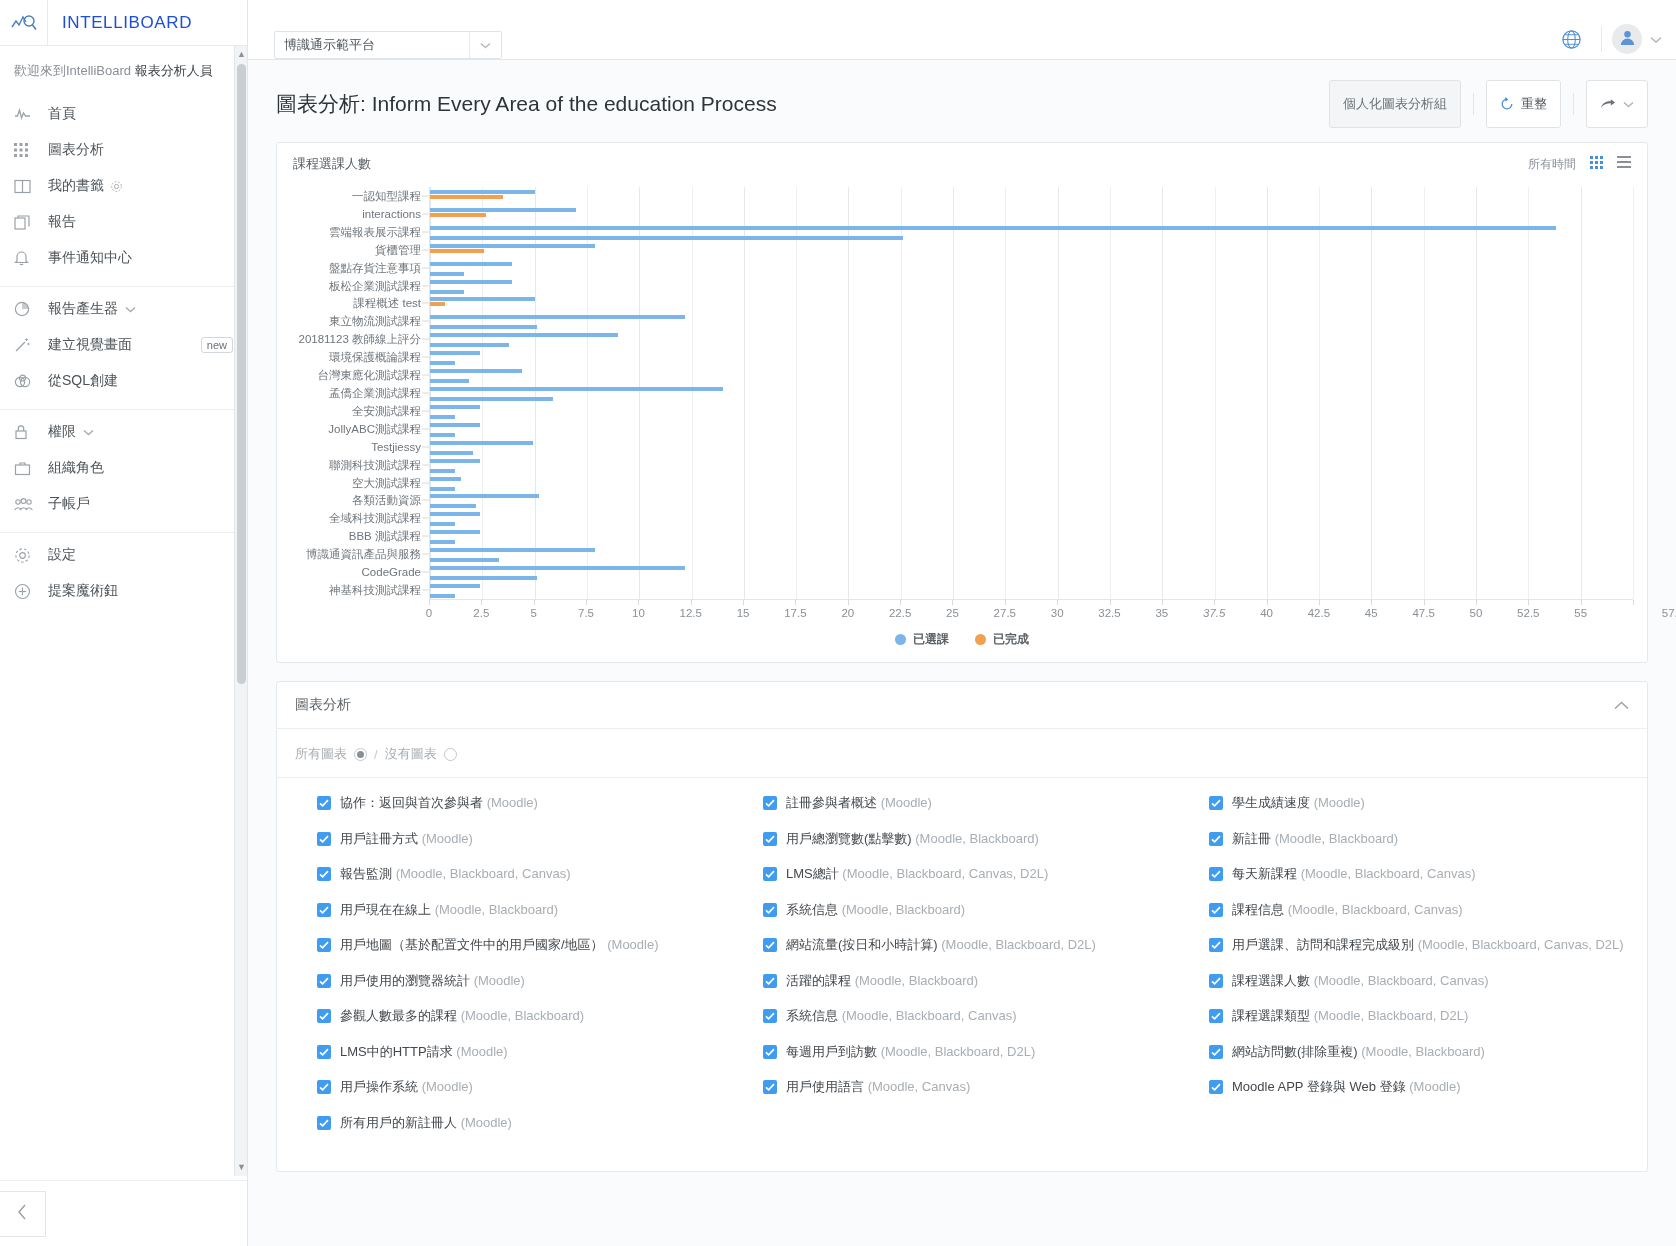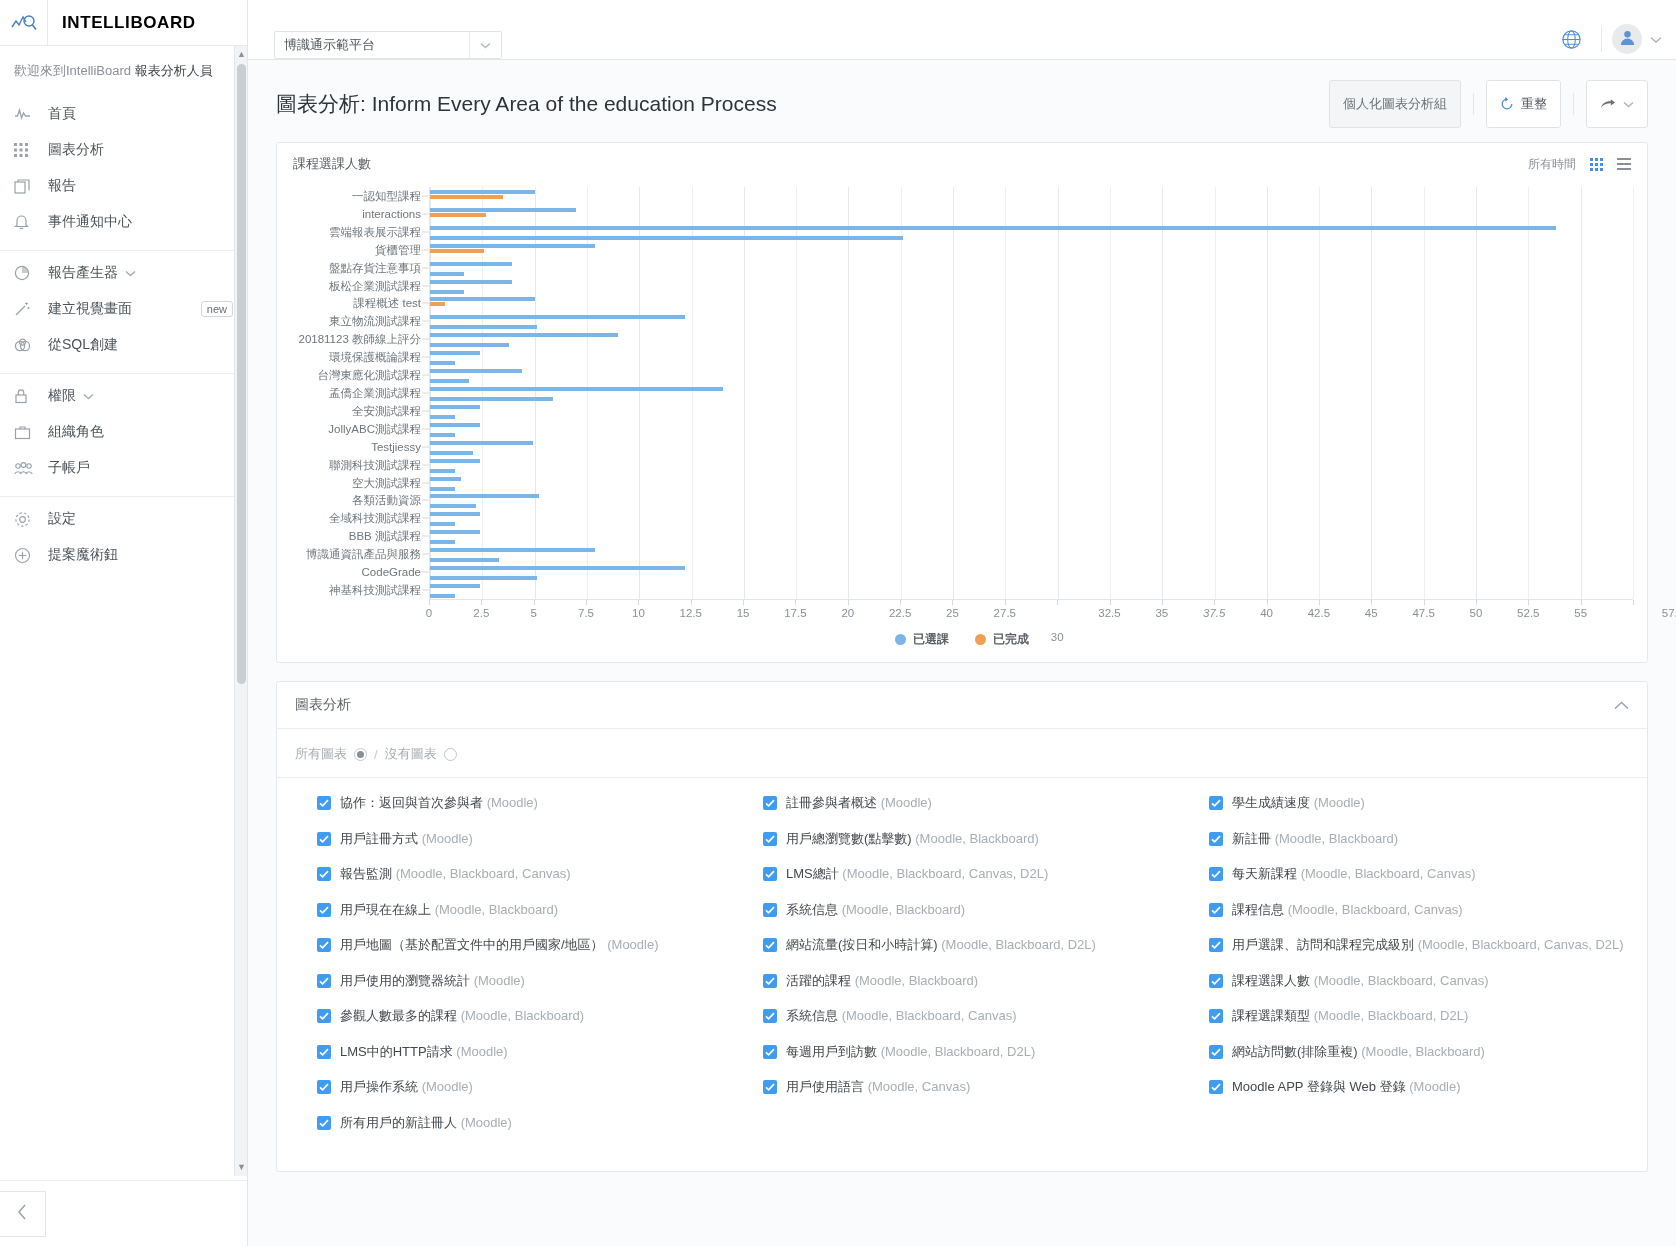--- a/index.html
+++ b/index.html
@@ -22,22 +22,22 @@
   }
   .brand {
     height:46px; display:flex; align-items:center;
     border-bottom:1px solid #e8ebed;
   }
   .brand-logo {
     width:48px; height:46px; display:flex; align-items:center;
     justify-content:center; border-right:1px solid #e8ebed;
   }
   .brand-name {
-    font-size:17px; font-weight:bold; letter-spacing:.6px;
-    color:#000000; padding-left:14px;
+    font-size:17px; font-weight:normal; letter-spacing:.6px;
+    color:#1d4ed8; padding-left:14px;
   }
   .welcome {
     padding:16px 14px 12px 14px; font-size:13px; color:#8a9096;
     white-space:nowrap;
   }
   .welcome b { color:#3d4348; font-weight:normal; }
   .navgroup { padding:4px 0 10px 0; border-bottom:1px solid #eceff1; }
   .navgroup.last { border-bottom:none; }
   .navitem {
     display:flex; align-items:center; height:36px;
@@ -128,21 +128,21 @@
 
   
   .card {
     background:#fff; border:1px solid #e6e9eb; border-radius:3px;
     margin:0 28px 18px 28px;
   }
   .card-head {
     display:flex; align-items:center; padding:12px 16px 8px 16px;
   }
   .card-title { font-size:13px; color:#5b6166; }
-  .card-head-right { margin-left:auto; display:flex; align-items:center; gap:14px; }
+  .card-head-right { margin-left:auto; display:flex; align-items:flex-start; gap:14px; }
   .ch-label { font-size:12px; color:#8a9096; }
   .dots-icon { display:grid; grid-template-columns:repeat(3,3px);
     grid-gap:2px; cursor:pointer; }
   .dots-icon i { width:3px; height:3px; background:#4a90d9; display:block; }
   .ham { display:flex; flex-direction:column; gap:3px; cursor:pointer; }
   .ham i { width:14px; height:2px; background:#8a9096; display:block; }
 
   
   .chartbox { padding:6px 14px 10px 14px; }
   .chart {
@@ -262,20 +262,35 @@
               <rect x="0" y="5.5" width="3" height="3"></rect>
                 <rect x="5.5" y="5.5" width="3" height="3"></rect>
                 <rect x="11" y="5.5" width="3" height="3"></rect>
               <rect x="0" y="11" width="3" height="3"></rect>
                 <rect x="5.5" y="11" width="3" height="3"></rect>
                 <rect x="11" y="11" width="3" height="3"></rect>
             </g>
           </svg>
         </span>
         <span class="navlabel">圖表分析</span>
+      </div>
+      <div class="navitem">
+        <span class="navicon">
+          <svg width="17" height="15" viewBox="0 0 17 15">
+              <rect x="1" y="1.5" width="15" height="12" fill="none" stroke="currentColor" stroke-width="1.2"></rect>
+              <line x1="8.5" y1="1.5" x2="8.5" y2="13.5" stroke="currentColor" stroke-width="1.2"></line>
+            </svg>
+        </span>
+        <span class="navlabel">我的書籤</span>
+        <span class="gear-inline">
+          <svg width="13" height="13" viewBox="0 0 16 16">
+              <circle cx="8" cy="8" r="2.6" fill="none" stroke="currentColor" stroke-width="1.2"></circle>
+              <circle cx="8" cy="8" r="6" fill="none" stroke="currentColor" stroke-width="1.2" stroke-dasharray="2.2 2"></circle>
+            </svg>
+        </span>
       </div>
       <div class="navitem">
         <span class="navicon">
           <svg width="16" height="15" viewBox="0 0 16 15">
               <rect x="1" y="3" width="10" height="11" fill="none" stroke="currentColor" stroke-width="1.2"></rect>
               <polyline points="4,3 4,1 15,1 15,11.5" fill="none" stroke="currentColor" stroke-width="1.2"></polyline>
             </svg>
         </span>
         <span class="navlabel">報告</span>
       </div>
@@ -644,21 +659,21 @@
             <div class="xlab" style="left: 30.4348%;">17.5</div>
             <div class="xtick" style="left: 34.7826%;"></div>
             <div class="xlab" style="left: 34.7826%;">20</div>
             <div class="xtick" style="left: 39.1304%;"></div>
             <div class="xlab" style="left: 39.1304%;">22.5</div>
             <div class="xtick" style="left: 43.4783%;"></div>
             <div class="xlab" style="left: 43.4783%;">25</div>
             <div class="xtick" style="left: 47.8261%;"></div>
             <div class="xlab" style="left: 47.8261%;">27.5</div>
             <div class="xtick" style="left: 52.1739%;"></div>
-            <div class="xlab" style="left: 52.1739%; margin-top: 24px;">30</div>
+            <div class="xlab" style="left: 52.1739%;">30</div>
             <div class="xtick" style="left: 56.5217%;"></div>
             <div class="xlab" style="left: 56.5217%;">32.5</div>
             <div class="xtick" style="left: 60.8696%;"></div>
             <div class="xlab" style="left: 60.8696%;">35</div>
             <div class="xtick" style="left: 65.2174%;"></div>
             <div class="xlab" style="left: 65.2174%; font-style: italic;">37.5</div>
             <div class="xtick" style="left: 69.5652%;"></div>
             <div class="xlab" style="left: 69.5652%;">40</div>
             <div class="xtick" style="left: 73.913%;"></div>
             <div class="xlab" style="left: 73.913%;">42.5</div>

